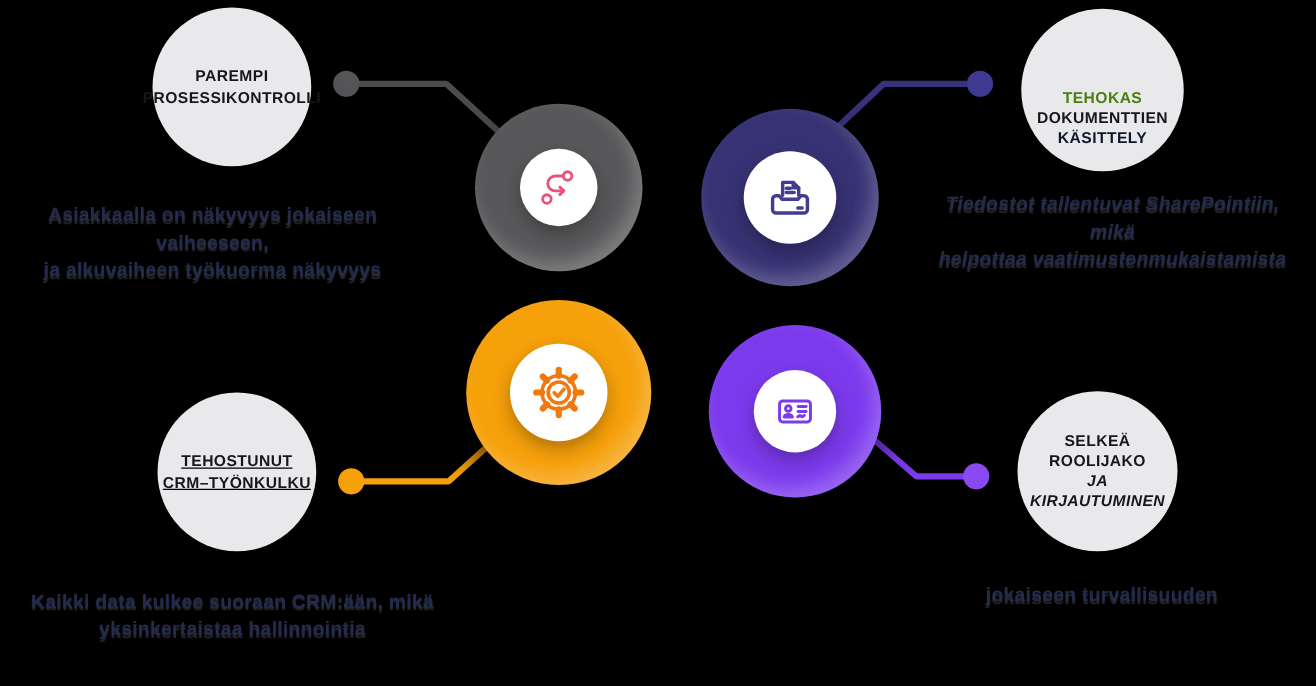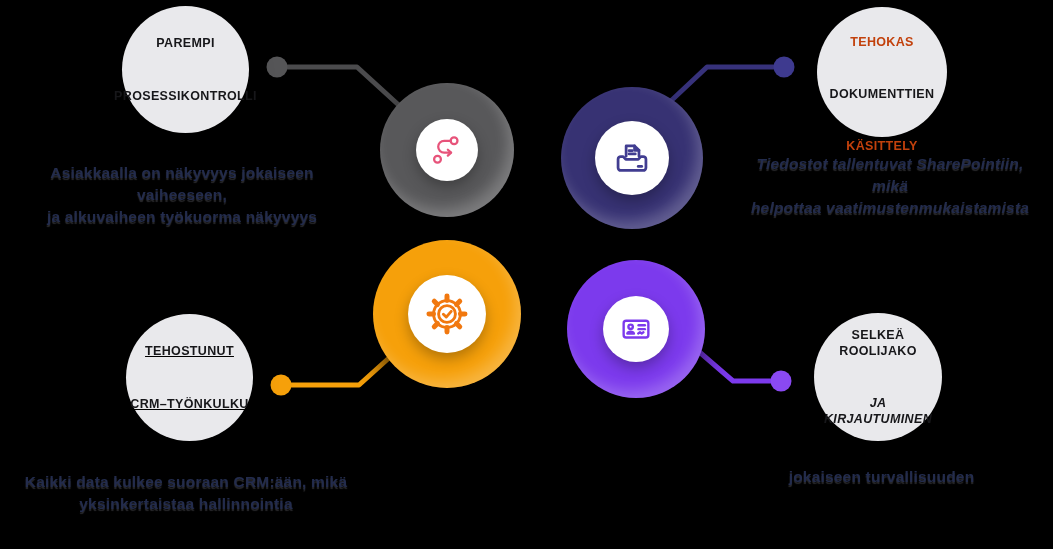--- a/index.html
+++ b/index.html
@@ -7,21 +7,21 @@
     position:relative;width:1053px;height:549px;background:#000;
     font-family:"Liberation Sans",sans-serif;overflow:hidden;
   }
   .wires{position:absolute;left:0;top:0;z-index:1;}
   .wire{fill:none;stroke-width:5;stroke-linejoin:round;stroke-linecap:round;}
 
   .bubble{
     position:absolute;z-index:3;border-radius:50%;
     display:flex;flex-direction:column;align-items:center;justify-content:center;
     text-align:center;font-weight:700;font-size:12.5px;letter-spacing:.35px;
-    line-height:1.3;box-shadow:0 10px 22px rgba(0,0,0,.55);gap:36px;
+    line-height:1.3;box-shadow:0 10px 22px rgba(0,0,0,.55);
   }
   .bubble span{display:block;}
   #bubble-0{left:122px;top:6px;width:127px;height:127px;}
   #bubble-1{left:817px;top:7px;width:130px;height:130px;}
   #bubble-2{left:126px;top:314px;width:127px;height:127px;}
   #bubble-3{left:814px;top:313px;width:128px;height:128px;}
 
   .node{
     position:absolute;z-index:2;border-radius:50%;
     display:flex;align-items:center;justify-content:center;
@@ -141,36 +141,36 @@
       </svg>
     </div>
   </div>
 
   <div class="bubble" id="bubble-0" style="background: rgb(233, 233, 236);">
     <span style="color: rgb(23, 23, 26);">PAREMPI</span>
     <span style="color: rgb(23, 23, 26);">PROSESSIKONTROLLI</span>
   </div>
 
   <div class="bubble" id="bubble-1" style="background: rgb(233, 233, 236);">
-    <span style="color: #c2410c; margin-top: 44px;">TEHOKAS</span>
+    <span style="color: #4d7c0f; margin-top: 44px;">TEHOKAS</span>
     <span style="color: rgb(23, 23, 26);">DOKUMENTTIEN</span>
-    <span style="color: #c2410c; text-align: right;">KÄSITTELY</span>
+    <span style="color: #0f172a; text-align: right;">KÄSITTELY</span>
   </div>
 
   <div class="bubble" id="bubble-2" style="background: rgb(233, 233, 236); text-decoration: underline;">
     <span style="color: rgb(23, 23, 26);">TEHOSTUNUT</span>
     <span style="color: rgb(23, 23, 26);">CRM–TYÖNKULKU</span>
   </div>
 
   <div class="bubble" id="bubble-3" style="background: rgb(233, 233, 236);">
     <span style="color: rgb(23, 23, 26);">SELKEÄ ROOLIJAKO</span>
     <span style="color: rgb(23, 23, 26); font-style: italic;">JA KIRJAUTUMINEN</span>
   </div>
 
-  <div class="desc" id="desc-0" style="color: rgb(35, 44, 77); padding-left: 12px;">
+  <div class="desc" id="desc-0" style="color: rgb(35, 44, 77);">
     <span>Asiakkaalla on näkyvyys jokaiseen vaiheeseen,</span>
     <span>ja alkuvaiheen työkuorma näkyvyys</span>
   </div>
 
   <div class="desc" id="desc-1" style="color: rgb(35, 44, 77);">
     <span>Tiedostot tallentuvat SharePointiin, mikä</span>
     <span>helpottaa vaatimustenmukaistamista</span>
   </div>
 
   <div class="desc" id="desc-2" style="color: rgb(35, 44, 77);">

